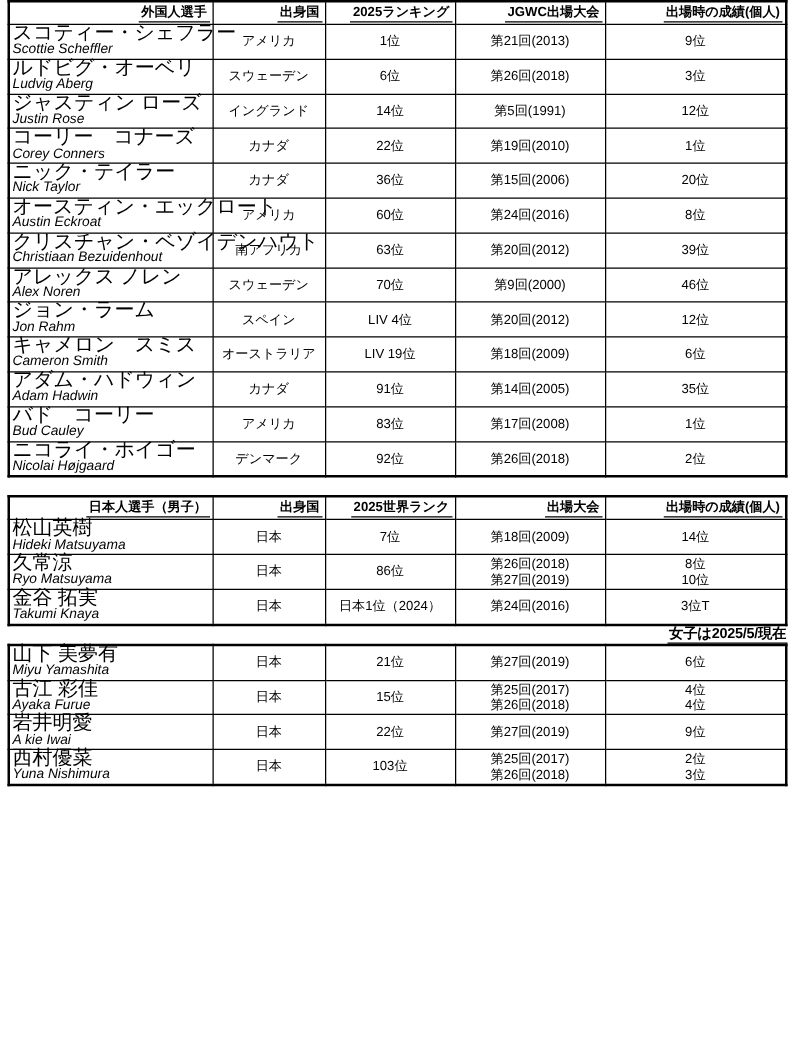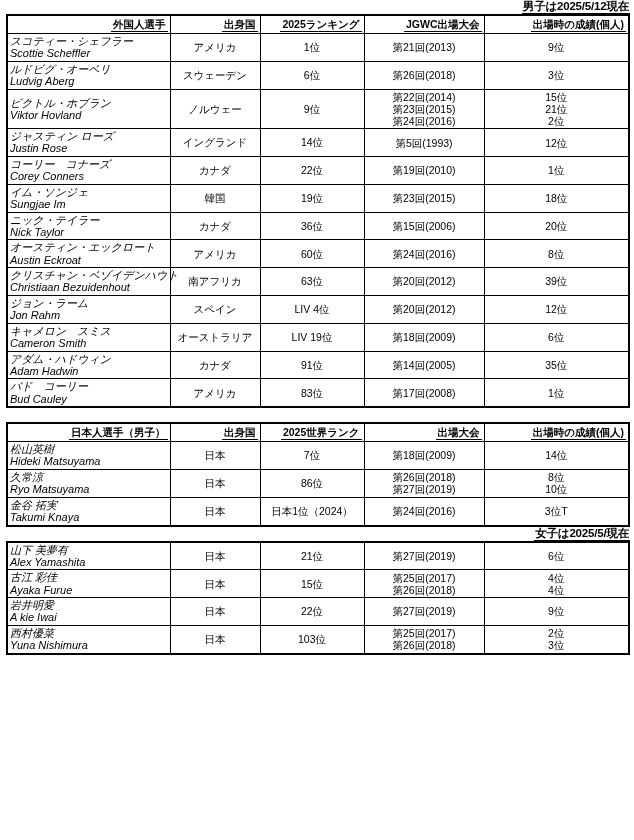--- a/index.html
+++ b/index.html
@@ -65,24 +65,23 @@
   }
   td.name {
     text-align: left;
     padding-left: 6px;
   }
   td.ctr {
     text-align: center;
   }
   .jp {
     display: block;
-    font-size: 11px;
+    font-size: 16px;
     line-height: 12.2px;
     white-space: nowrap;
-    font-style: italic;
   }
   .en {
     display: block;
     font-size: 11px;
     line-height: 12.6px;
     white-space: nowrap;
     font-style: italic;
   }
   .ml { display: block; line-height: 12.2px; font-size: 10.5px; }
   .spacer { height: 14px; }
@@ -92,23 +91,20 @@
   .c4 { width: 120px; }
   .c5 { width: 145px; }
   .thick-bot td { border-bottom: 2px solid #000; }
   .small { font-size: 9.5px; }
 </style>
 </head>
 <body>
 
 <div class="page">
 
-  <div class="caption-row">
-    <span class="caption">男子は2025/5/12現在</span>
-  </div>
 
   <table class="tbl">
     <colgroup>
       <col class="c1">
         <col class="c2">
         <col class="c3">
         <col class="c4">
         <col class="c5">
     </colgroup>
     <tbody>
@@ -142,45 +138,27 @@
           <td class="ctr">6位</td>
           <td class="ctr">
             <span class="ml">第26回(2018)</span>
           </td>
           <td class="ctr">
             <span class="ml">3位</span>
           </td>
         </tr>
         <tr>
           <td class="name">
-            <span class="jp">ビクトル・ホブラン</span>
-            <span class="en">Viktor Hovland</span>
-          </td>
-          <td class="ctr">ノルウェー</td>
-          <td class="ctr">9位</td>
-          <td class="ctr">
-            <span class="ml">第22回(2014)</span>
-            <span class="ml">第23回(2015)</span>
-            <span class="ml">第24回(2016)</span>
-          </td>
-          <td class="ctr">
-            <span class="ml">15位</span>
-            <span class="ml">21位</span>
-            <span class="ml">2位</span>
-          </td>
-        </tr>
-        <tr>
-          <td class="name">
             <span class="jp">ジャスティン ローズ</span>
             <span class="en">Justin Rose</span>
           </td>
           <td class="ctr">イングランド</td>
           <td class="ctr">14位</td>
           <td class="ctr">
-            <span class="ml">第5回(1993)</span>
+            <span class="ml">第5回(1991)</span>
           </td>
           <td class="ctr">
             <span class="ml">12位</span>
           </td>
         </tr>
         <tr>
           <td class="name">
             <span class="jp">コーリー　コナーズ</span>
             <span class="en">Corey Conners</span>
           </td>
@@ -188,34 +166,20 @@
           <td class="ctr">22位</td>
           <td class="ctr">
             <span class="ml">第19回(2010)</span>
           </td>
           <td class="ctr">
             <span class="ml">1位</span>
           </td>
         </tr>
         <tr>
           <td class="name">
-            <span class="jp">イム・ソンジェ</span>
-            <span class="en">Sungjae Im</span>
-          </td>
-          <td class="ctr">韓国</td>
-          <td class="ctr">19位</td>
-          <td class="ctr">
-            <span class="ml">第23回(2015)</span>
-          </td>
-          <td class="ctr">
-            <span class="ml">18位</span>
-          </td>
-        </tr>
-        <tr>
-          <td class="name">
             <span class="jp">ニック・テイラー</span>
             <span class="en">Nick Taylor</span>
           </td>
           <td class="ctr">カナダ</td>
           <td class="ctr">36位</td>
           <td class="ctr">
             <span class="ml">第15回(2006)</span>
           </td>
           <td class="ctr">
             <span class="ml">20位</span>
@@ -244,20 +208,34 @@
           <td class="ctr">63位</td>
           <td class="ctr">
             <span class="ml">第20回(2012)</span>
           </td>
           <td class="ctr">
             <span class="ml">39位</span>
           </td>
         </tr>
         <tr>
           <td class="name">
+            <span class="jp">アレックス ノレン</span>
+            <span class="en">Alex Noren</span>
+          </td>
+          <td class="ctr">スウェーデン</td>
+          <td class="ctr">70位</td>
+          <td class="ctr">
+            <span class="ml">第9回(2000)</span>
+          </td>
+          <td class="ctr">
+            <span class="ml">46位</span>
+          </td>
+        </tr>
+        <tr>
+          <td class="name">
             <span class="jp">ジョン・ラーム</span>
             <span class="en">Jon Rahm</span>
           </td>
           <td class="ctr">スペイン</td>
           <td class="ctr">LIV 4位</td>
           <td class="ctr">
             <span class="ml">第20回(2012)</span>
           </td>
           <td class="ctr">
             <span class="ml">12位</span>
@@ -296,20 +274,34 @@
             <span class="jp">バド　コーリー</span>
             <span class="en">Bud Cauley</span>
           </td>
           <td class="ctr">アメリカ</td>
           <td class="ctr">83位</td>
           <td class="ctr">
             <span class="ml">第17回(2008)</span>
           </td>
           <td class="ctr">
             <span class="ml">1位</span>
+          </td>
+        </tr>
+        <tr>
+          <td class="name">
+            <span class="jp">ニコライ・ホイゴー</span>
+            <span class="en">Nicolai Højgaard</span>
+          </td>
+          <td class="ctr">デンマーク</td>
+          <td class="ctr">92位</td>
+          <td class="ctr">
+            <span class="ml">第26回(2018)</span>
+          </td>
+          <td class="ctr">
+            <span class="ml">2位</span>
           </td>
         </tr>
       </tbody>
   </table>
 
   <div class="spacer"></div>
 
   <table class="tbl">
     <colgroup>
       <col class="c1">
@@ -382,21 +374,21 @@
       <col class="c1">
         <col class="c2">
         <col class="c3">
         <col class="c4">
         <col class="c5">
     </colgroup>
     <tbody>
         <tr>
           <td class="name">
             <span class="jp">山下 美夢有</span>
-            <span class="en"> Alex Yamashita</span>
+            <span class="en"> Miyu Yamashita</span>
           </td>
           <td class="ctr">日本</td>
           <td class="ctr">21位</td>
           <td class="ctr">
             <span class="ml">第27回(2019)</span>
           </td>
           <td class="ctr">
             <span class="ml">6位</span>
           </td>
         </tr>

